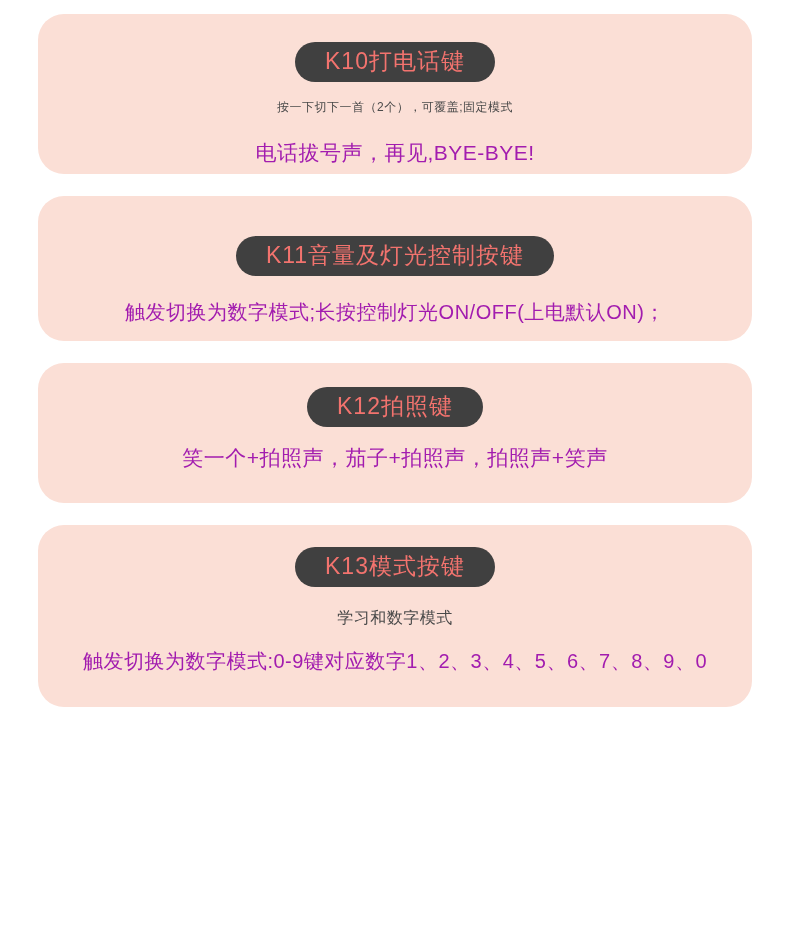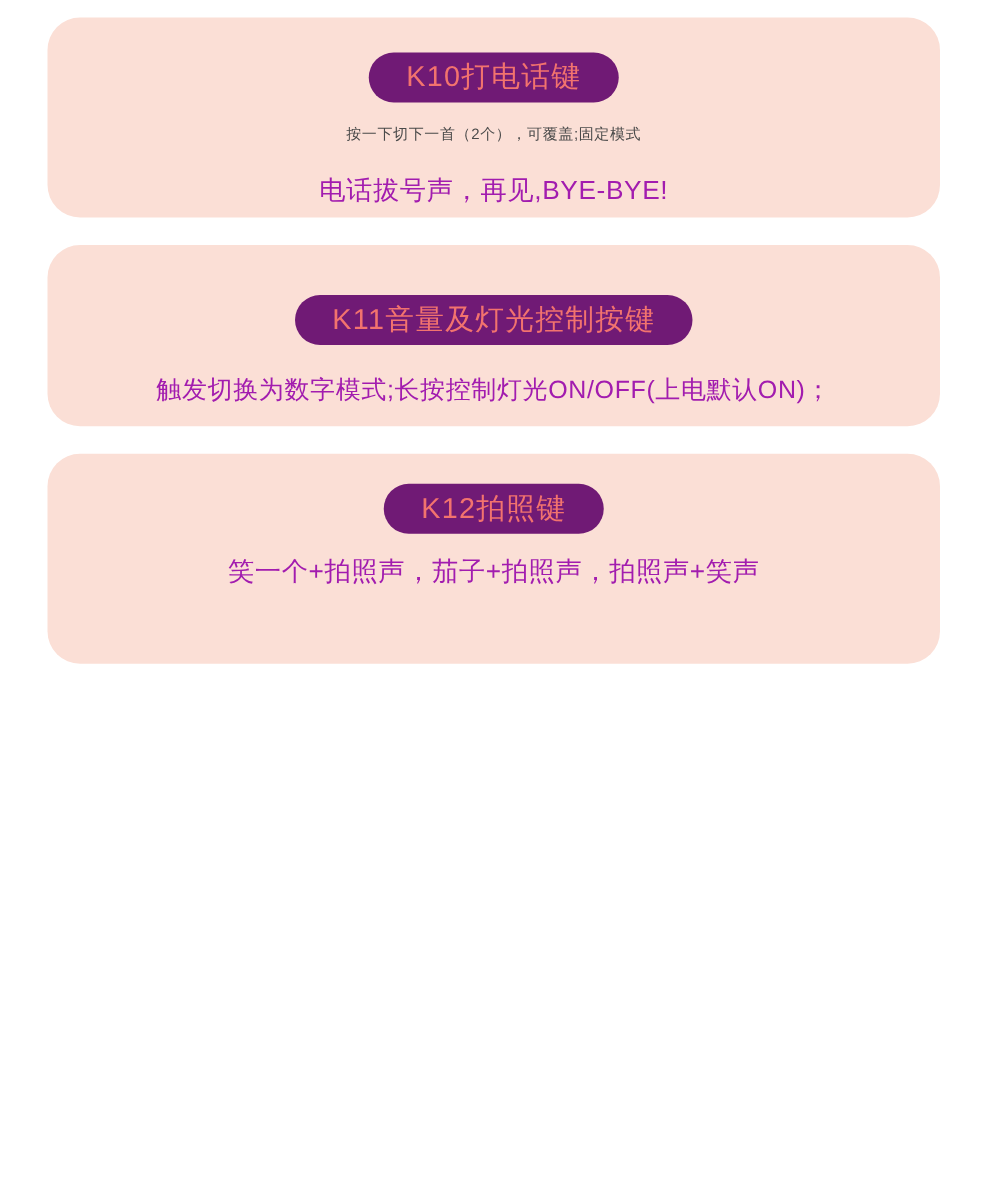--- a/index.html
+++ b/index.html
@@ -33,21 +33,21 @@
     padding: 14px 18px 20px 18px;
     text-align: center;
   }
   .card-title-wrap {
     display: flex;
     justify-content: center;
     align-items: center;
   }
   .card-title {
     display: inline-block;
-    background: #701a75;
+    background: #404040;
     color: #f2736e;
     border-radius: 22px;
     padding: 8px 30px 9px 30px;
     font-size: 23px;
     line-height: 1;
     letter-spacing: 1px;
     white-space: nowrap;
     font-family: "Liberation Sans", "DejaVu Sans", sans-serif;
   }
   .card-sub {
@@ -64,21 +64,21 @@
     color: #a21caf;
     line-height: 1.4;
     letter-spacing: 0.5px;
     font-family: "Liberation Sans", "DejaVu Sans", sans-serif;
   }
   
   .card.c1 { height: 160px; padding-top: 28px; }
   .card.c1 .card-main { margin-top: 22px; }
   .card.c2 { height: 145px; padding-top: 40px; }
   .card.c2 .card-main { margin-top: 22px; font-size: 20px; }
-  .card.c3 { height: 168px; padding-top: 24px; }
+  .card.c3 { height: 140px; padding-top: 24px; }
   .card.c4 { height: 182px; padding-top: 22px; }
   .card.c4 .card-sub { font-size: 16px; margin-top: 20px; }
   .card.c4 .card-main { margin-top: 18px; font-size: 20px; }
   .spacer-bottom { height: 120px; }
 </style>
 </head>
 <body>
 
 <div class="page">
   <div class="cards">
@@ -98,16 +98,23 @@
       <div class="card-main">触发切换为数字模式;长按控制灯光ON/OFF(上电默认ON)；</div>
     </div>
 
     <div class="card c3">
       <div class="card-title-wrap">
         <span class="card-title">K12拍照键</span>
       </div>
       <div class="card-main">笑一个+拍照声，茄子+拍照声，拍照声+笑声</div>
     </div>
 
+    <div class="card c4">
+      <div class="card-title-wrap">
+        <span class="card-title">K13模式按键</span>
+      </div>
+      <div class="card-sub">学习和数字模式</div>
+      <div class="card-main">触发切换为数字模式:0-9键对应数字1、2、3、4、5、6、7、8、9、0</div>
+    </div>
 
     <div class="spacer-bottom"></div>
   </div>
 </div>
 
 </body></html>

